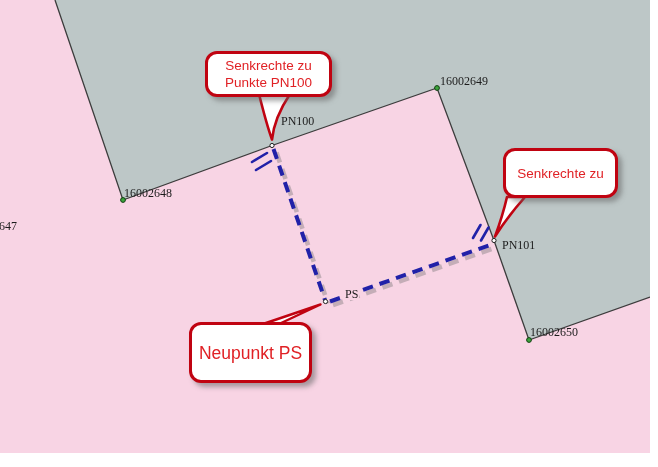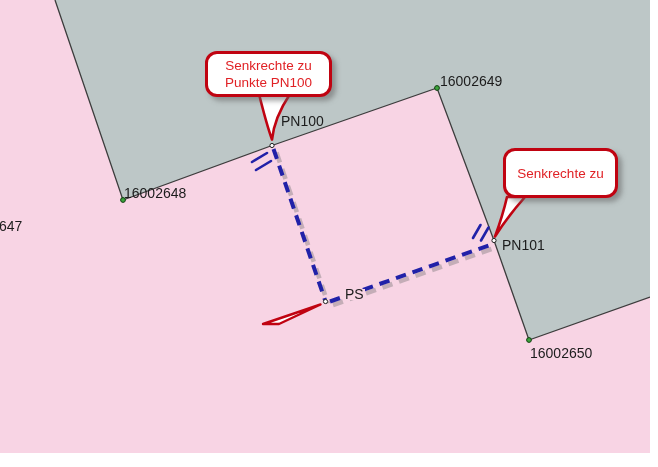--- a/index.html
+++ b/index.html
@@ -1,22 +1,22 @@
 <!DOCTYPE html>
 <html><head>
 <meta charset="utf-8">
 <style>
   html,body{margin:0;padding:0;background:#ffffff;}
   body{font-family:"Liberation Sans","DejaVu Sans",sans-serif;}
   .stage{position:relative;width:658px;height:467px;background:#ffffff;overflow:hidden;}
   .map{position:absolute;left:0;top:0;width:650px;height:453px;background:#F8D4E4;overflow:hidden;}
   .map svg{position:absolute;left:0;top:0;}
   .ptlabel{
-    position:absolute;font-size:14px;line-height:11px;color:#1c1c1c;
-    white-space:nowrap;letter-spacing:0px;
+    position:absolute;font-size:12px;line-height:11px;color:#1c1c1c;
+    white-space:nowrap;letter-spacing:0px;font-family:Liberation Serif, serif;
   }
   .ptlabel.pink-bg{background:#F8D4E4;padding:0 1px;}
   .callout{
     position:absolute;box-sizing:border-box;background:#ffffff;
     border:3px solid #C00311;border-radius:12px;
     display:flex;flex-direction:column;justify-content:center;
     color:#E02125;text-align:center;
     box-shadow:4px 4px 5px rgba(100,100,100,0.55);
   }
   .callout .cl-line{font-size:13.5px;line-height:17px;white-space:nowrap;}
@@ -58,29 +58,32 @@
       <circle cx="437" cy="88" r="2.4" fill="#3DA53D" stroke="#0F3D0F" stroke-width="1"></circle>
       <circle cx="529" cy="340" r="2.4" fill="#3DA53D" stroke="#0F3D0F" stroke-width="1"></circle>
       <circle cx="272" cy="145.5" r="2.1" fill="#ffffff" stroke="#222222" stroke-width="1"></circle>
       <circle cx="494" cy="240.5" r="2.1" fill="#ffffff" stroke="#222222" stroke-width="1"></circle>
       <circle cx="325.5" cy="301.5" r="2.1" fill="#ffffff" stroke="#222222" stroke-width="1"></circle>
     </svg>
 
     <div class="ptlabel" style="left:-1px;top:221px;">647</div>
     <div class="ptlabel" style="left:124px;top:188px;">16002648</div>
     <div class="ptlabel" style="left:440px;top:76px;">16002649</div>
-    <div class="ptlabel" style="left:530px;top:327px;margin-top:21px;">16002650</div>
+    <div class="ptlabel" style="left:530px;top:327px;">16002650</div>
     <div class="ptlabel" style="left:281px;top:116px;">PN100</div>
     <div class="ptlabel" style="left:502px;top:240px;">PN101</div>
     <div class="ptlabel pink-bg" style="left:344px;top:289px;">PS</div>
 
     <div class="callout" style="left:205px;top:51px;width:127px;height:46px;">
       <div class="cl-line">Senkrechte zu</div>
       <div class="cl-line">Punkte PN100</div>
     </div>
 
     <div class="callout" style="left:503px;top:148px;width:115px;height:50px;">
       <div class="cl-line">Senkrechte zu</div>
     </div>
 
+    <div class="callout big" style="left:189px;top:322px;width:123px;height:61px;">
+      <div class="cl-line">Neupunkt PS</div>
+    </div>
 
   </div>
 </div>
 
 </body></html>

